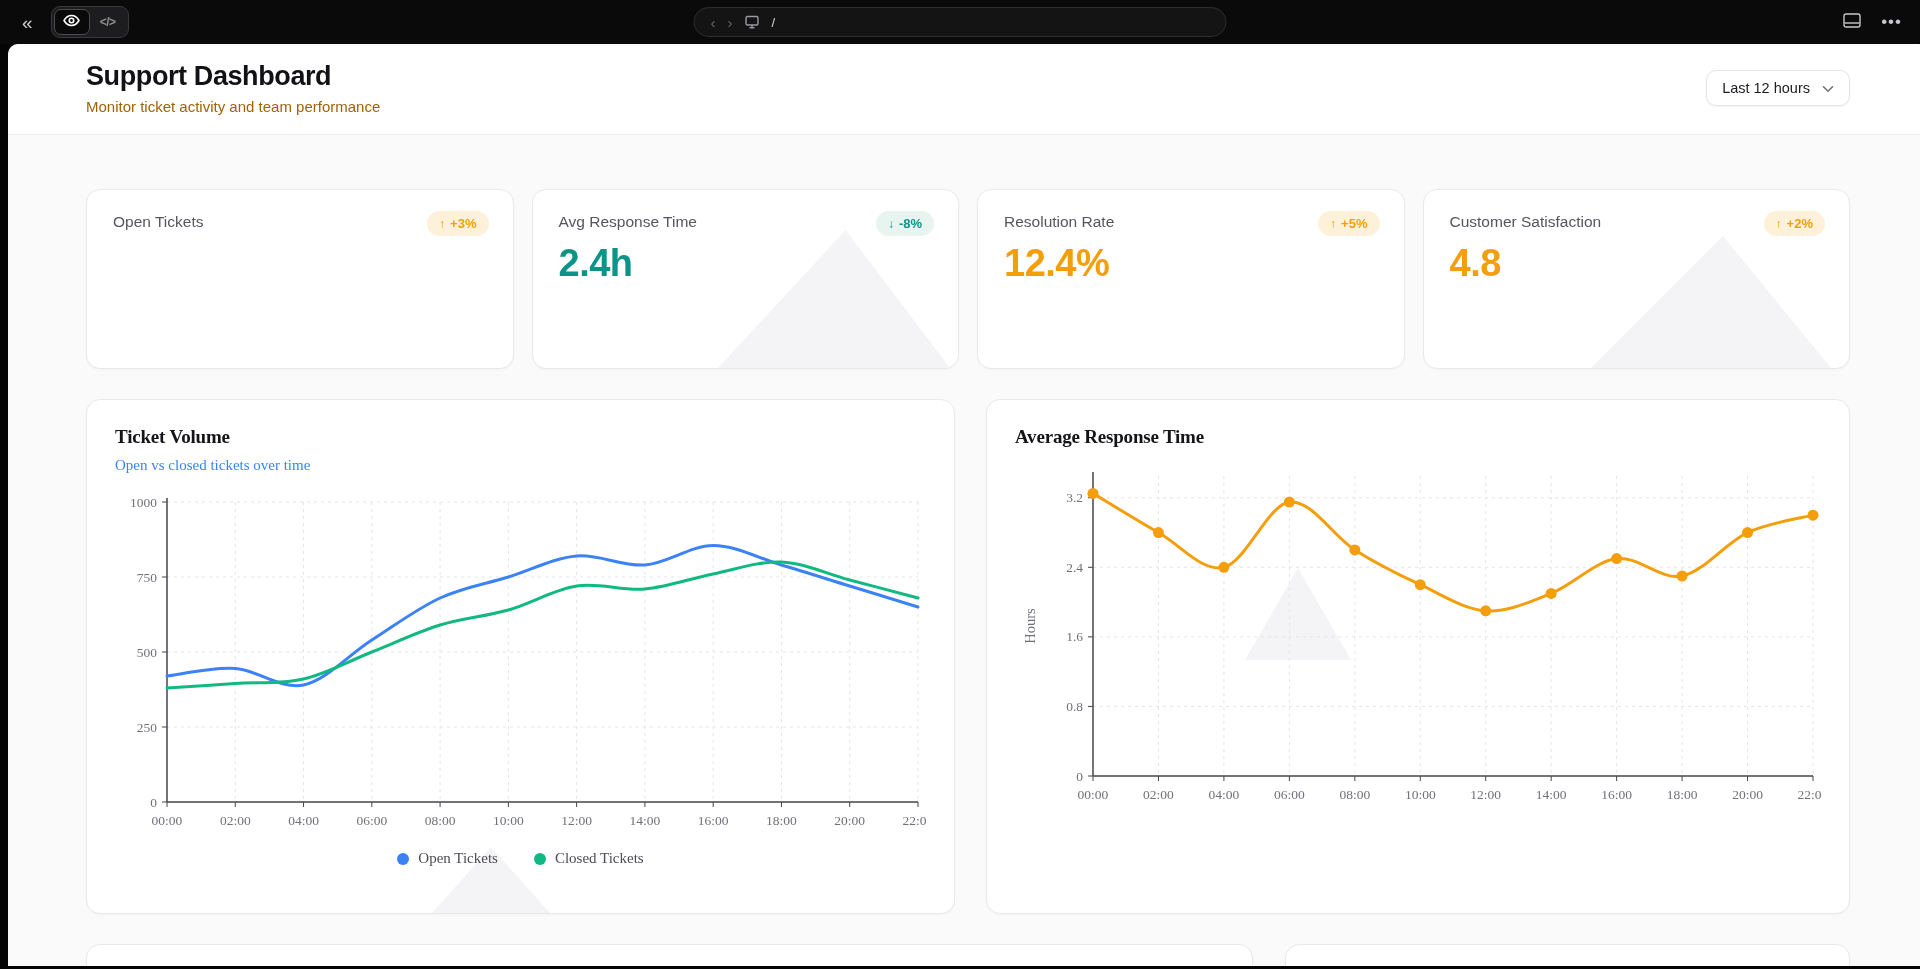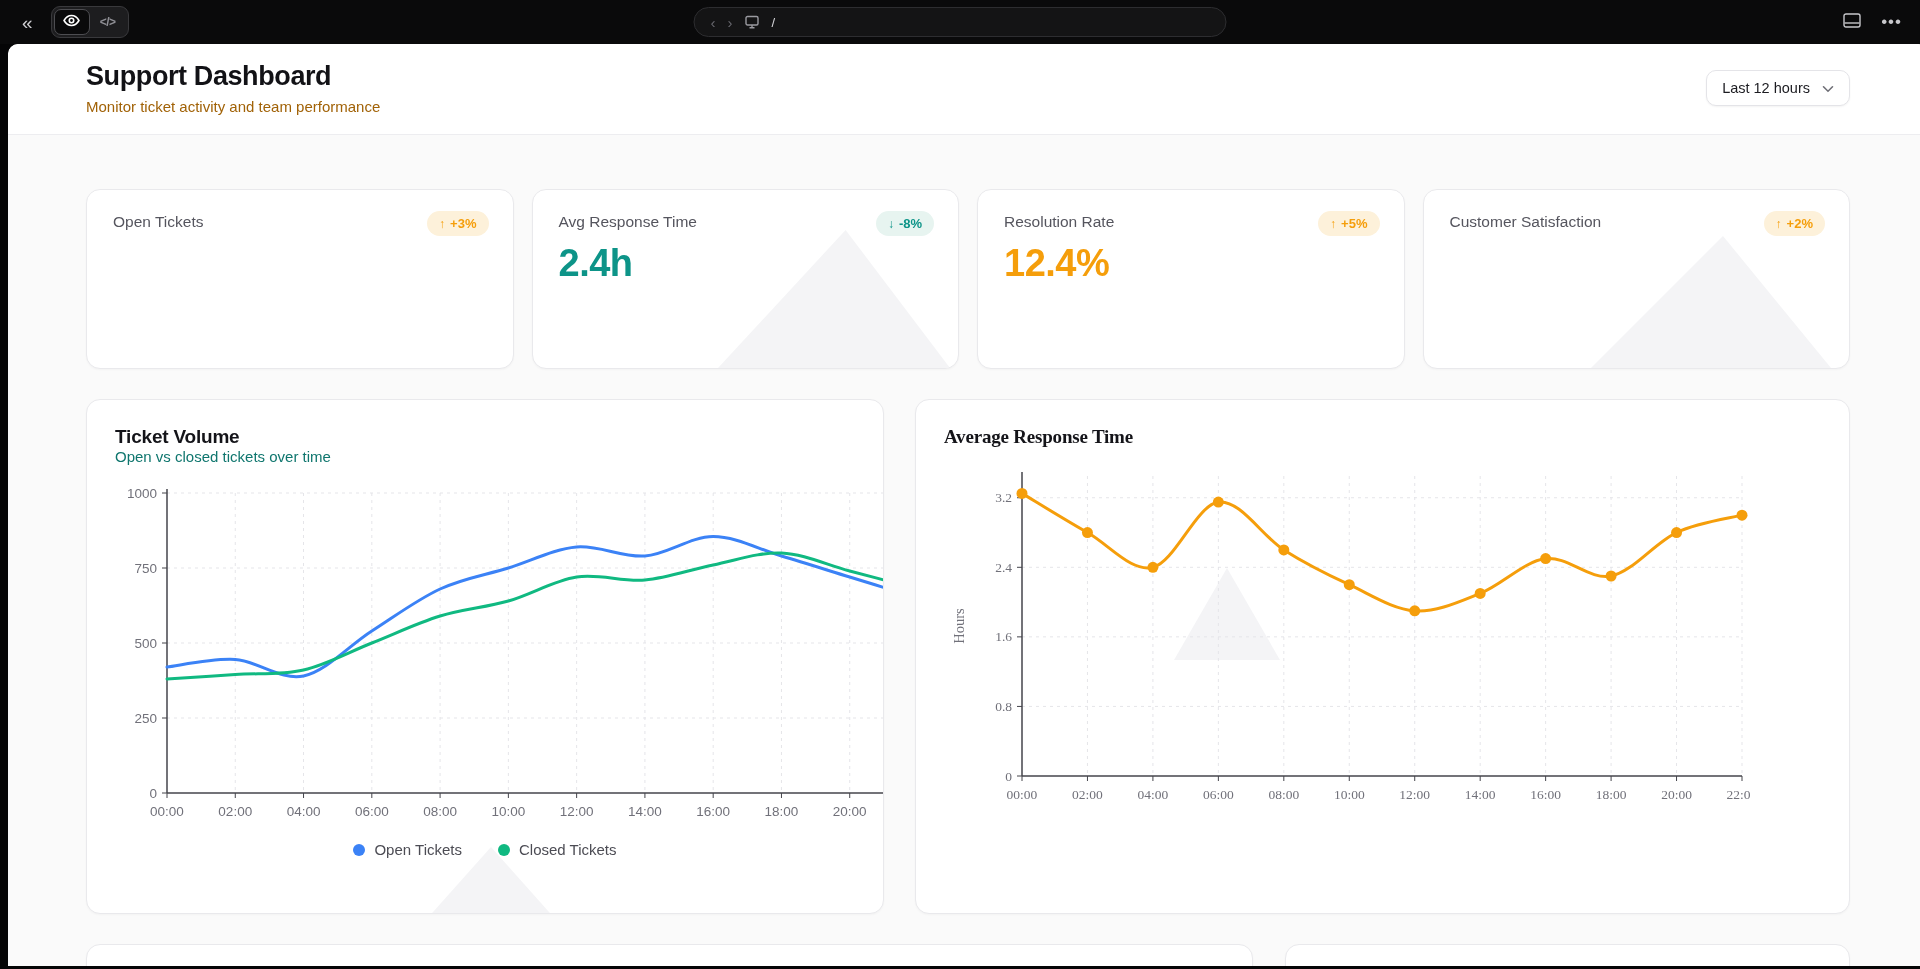--- a/index.html
+++ b/index.html
@@ -40,24 +40,24 @@
   .badge .arrow { font-size:12px; }
   .tri { position:absolute; background:#f4f4f6; clip-path:polygon(55% 0,100% 100%,0 100%); pointer-events:none; }
   .tri-k2 { right:8px; bottom:0; width:232px; height:138px; }
   .tri-k4 { right:18px; bottom:0; width:240px; height:132px; }
   .tri-c1 { left:338px; bottom:-8px; width:132px; height:74px; clip-path:polygon(50% 0,100% 100%,0 100%); }
   .tri-c2 { left:258px; top:168px; width:106px; height:92px; clip-path:polygon(50% 0,100% 100%,0 100%); }
 
   
   .charts-row { display:flex; gap:31px; margin-top:30px; }
   .chart-card { height:515px; padding:26px 28px 22px; }
-  .chart-card.left { width:798px; }
+  .chart-card.left { width:869px;font-family:Liberation Serif, serif; }
   .chart-card.right { flex:1;font-family:Liberation Serif, serif; }
   .chart-title { font-size:19px; font-weight:700; color:#141419; letter-spacing:-.2px; }
-  .chart-sub { font-size:15px; color:#0f766e; }
+  .chart-sub { font-size:15px; color:#3b82f6; margin-top:9px; }
   .chart-box { width:100%; height:350px; margin-top:14px; position:relative; z-index:1; }
   .chart-box svg { display:block; }
   .legend { display:flex; justify-content:center; align-items:center; gap:36px; margin-top:12px; position:relative; z-index:1; }
   .legend-item { display:flex; align-items:center; gap:9px; font-size:15px; color:#4c4c54; }
   .dot { width:12px; height:12px; border-radius:50%; }
 
   
   .bottom-row { display:flex; gap:32px; margin-top:30px; }
   .panel { height:170px; padding:26px 28px; }
   .panel.wide { width:1167px; }
@@ -146,20 +146,21 @@
         <div class="kpi-label">Resolution Rate</div>
         <div class="kpi-value" style="color: rgb(245, 158, 11);">12.4%</div>
         <div class="badge" style="color: rgb(245, 158, 11); background: rgb(253, 241, 218);">
           <span class="arrow">↑</span>
           <span>+5%</span>
         </div>
       </div>
       <div class="card kpi">
         <div class="tri tri-k4"></div>
         <div class="kpi-label">Customer Satisfaction</div>
+        <div class="kpi-value" style="color: rgb(245, 158, 11);">4.8</div>
         <div class="badge" style="color: rgb(245, 158, 11); background: rgb(253, 241, 218);">
           <span class="arrow">↑</span>
           <span>+2%</span>
         </div>
       </div>
     </div>
 
     <div class="charts-row">
       <div class="card chart-card left">
         <div class="tri tri-c1"></div>

